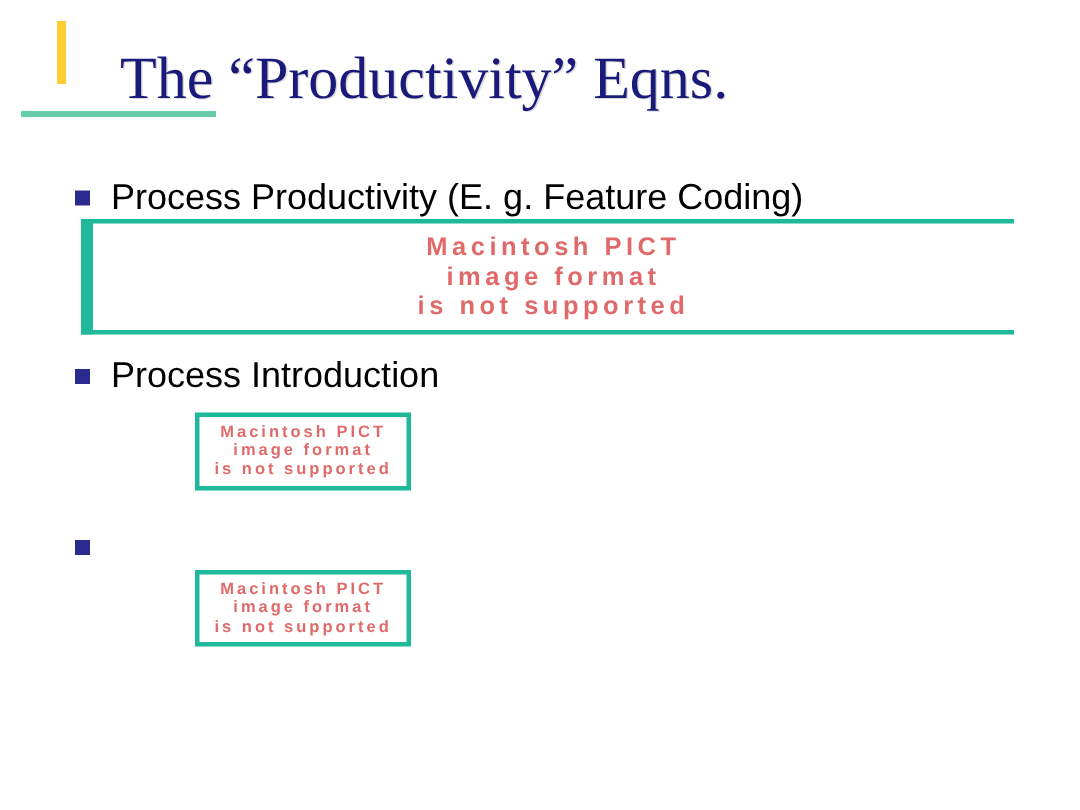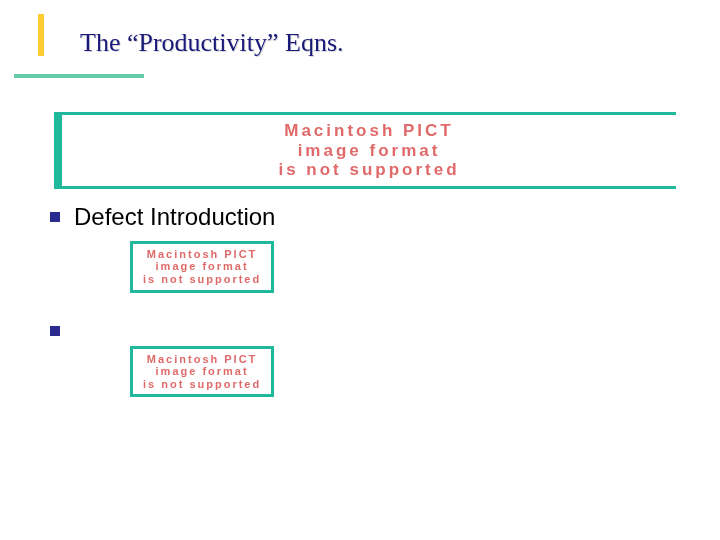--- a/index.html
+++ b/index.html
@@ -27,21 +27,21 @@
   .title-accent-h {
     position: absolute;
     left: 14px;
     top: 74px;
     width: 130px;
     height: 4px;
     background: #66ccaa;
   }
   .title-text {
     font-family: "Times New Roman", Times, serif;
-    font-size: 26px;
+    font-size: 40px;
     color: #1a1a7a;
     text-shadow: 1px 1px 0 rgba(0,0,0,0.15);
   }
   .content {
     padding: 22px 40px 0 50px;
   }
   .bullet-row {
     display: flex;
     align-items: flex-start;
     gap: 14px;
@@ -100,31 +100,35 @@
 <body>
 
 <div class="title-area">
   <div class="title-accent-v"></div>
   <div class="title-accent-h"></div>
   <div class="title-text">The “Productivity” Eqns.</div>
 </div>
 
 <div class="content">
 
+  <div class="bullet-row">
+    <div class="bullet"></div>
+    <div class="bullet-text">Process Productivity (E. g. Feature Coding)</div>
+  </div>
   <div class="pict-wide">
     <div class="pict-line">Macintosh PICT</div>
     <div class="pict-line">image format</div>
     <div class="pict-line">is not supported</div>
   </div>
 
   <div class="sp1"></div>
 
   <div class="bullet-row">
     <div class="bullet"></div>
-    <div class="bullet-text">Defect Introduction</div>
+    <div class="bullet-text">Process Introduction</div>
   </div>
   <div class="pict-box">
     <div class="pict-line-sm">Macintosh PICT</div>
     <div class="pict-line-sm">image format</div>
     <div class="pict-line-sm">is not supported</div>
   </div>
 
   <div class="bullet-row">
     <div class="bullet"></div>
   </div>

